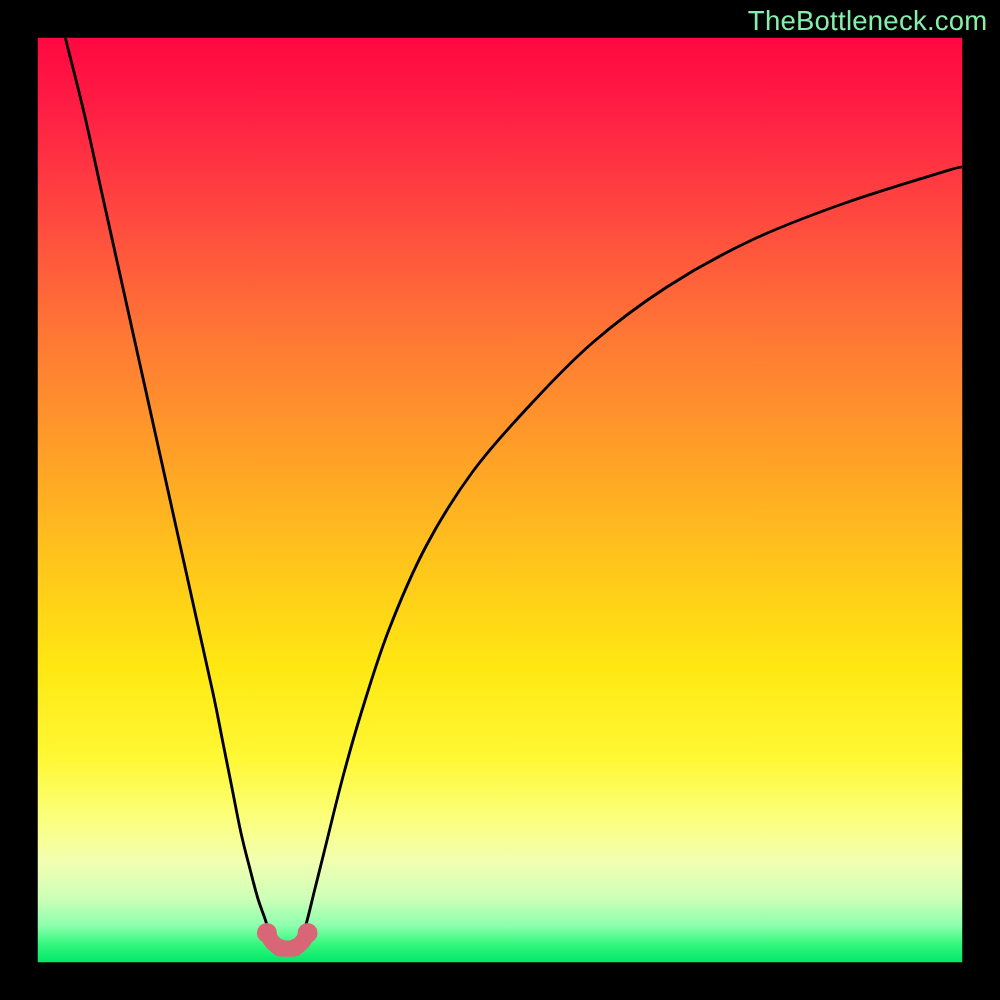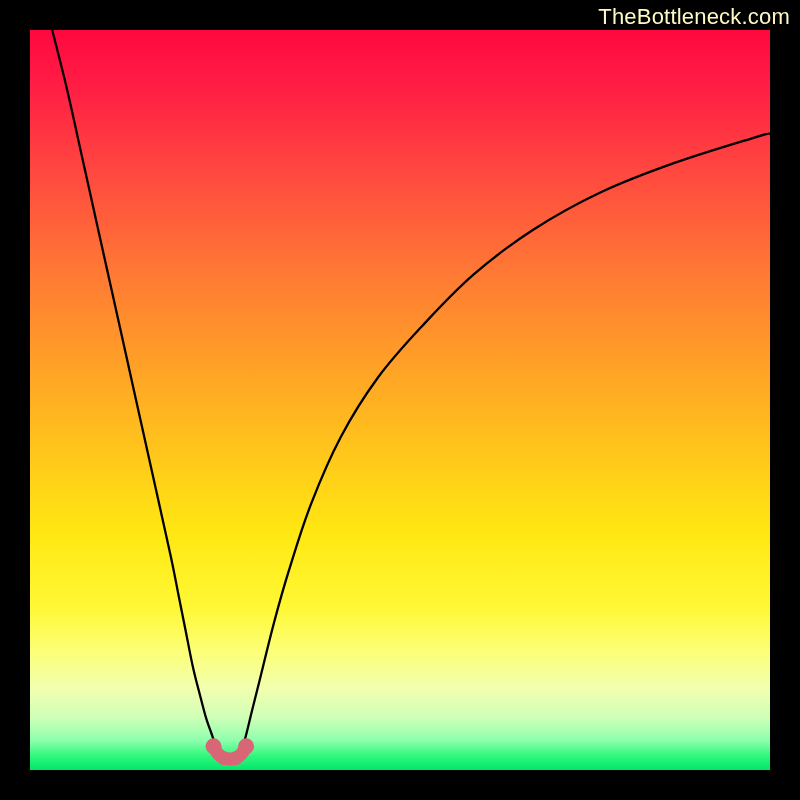--- a/index.html
+++ b/index.html
@@ -67,21 +67,21 @@
     fill: none;
     stroke: #d96676;
     stroke-width: 13;
     stroke-linecap: round;
     stroke-linejoin: round;
   }
   .watermark {
     position: absolute;
     top: 4px;
     right: 10px;
-    color: #fef9c3;
+    color: #86efac;
     font-size: 22px;
     letter-spacing: 0.2px;
     font-weight: 500;
   }
 </style>
 </head>
 <body>
 
 <div class="frame">
 

